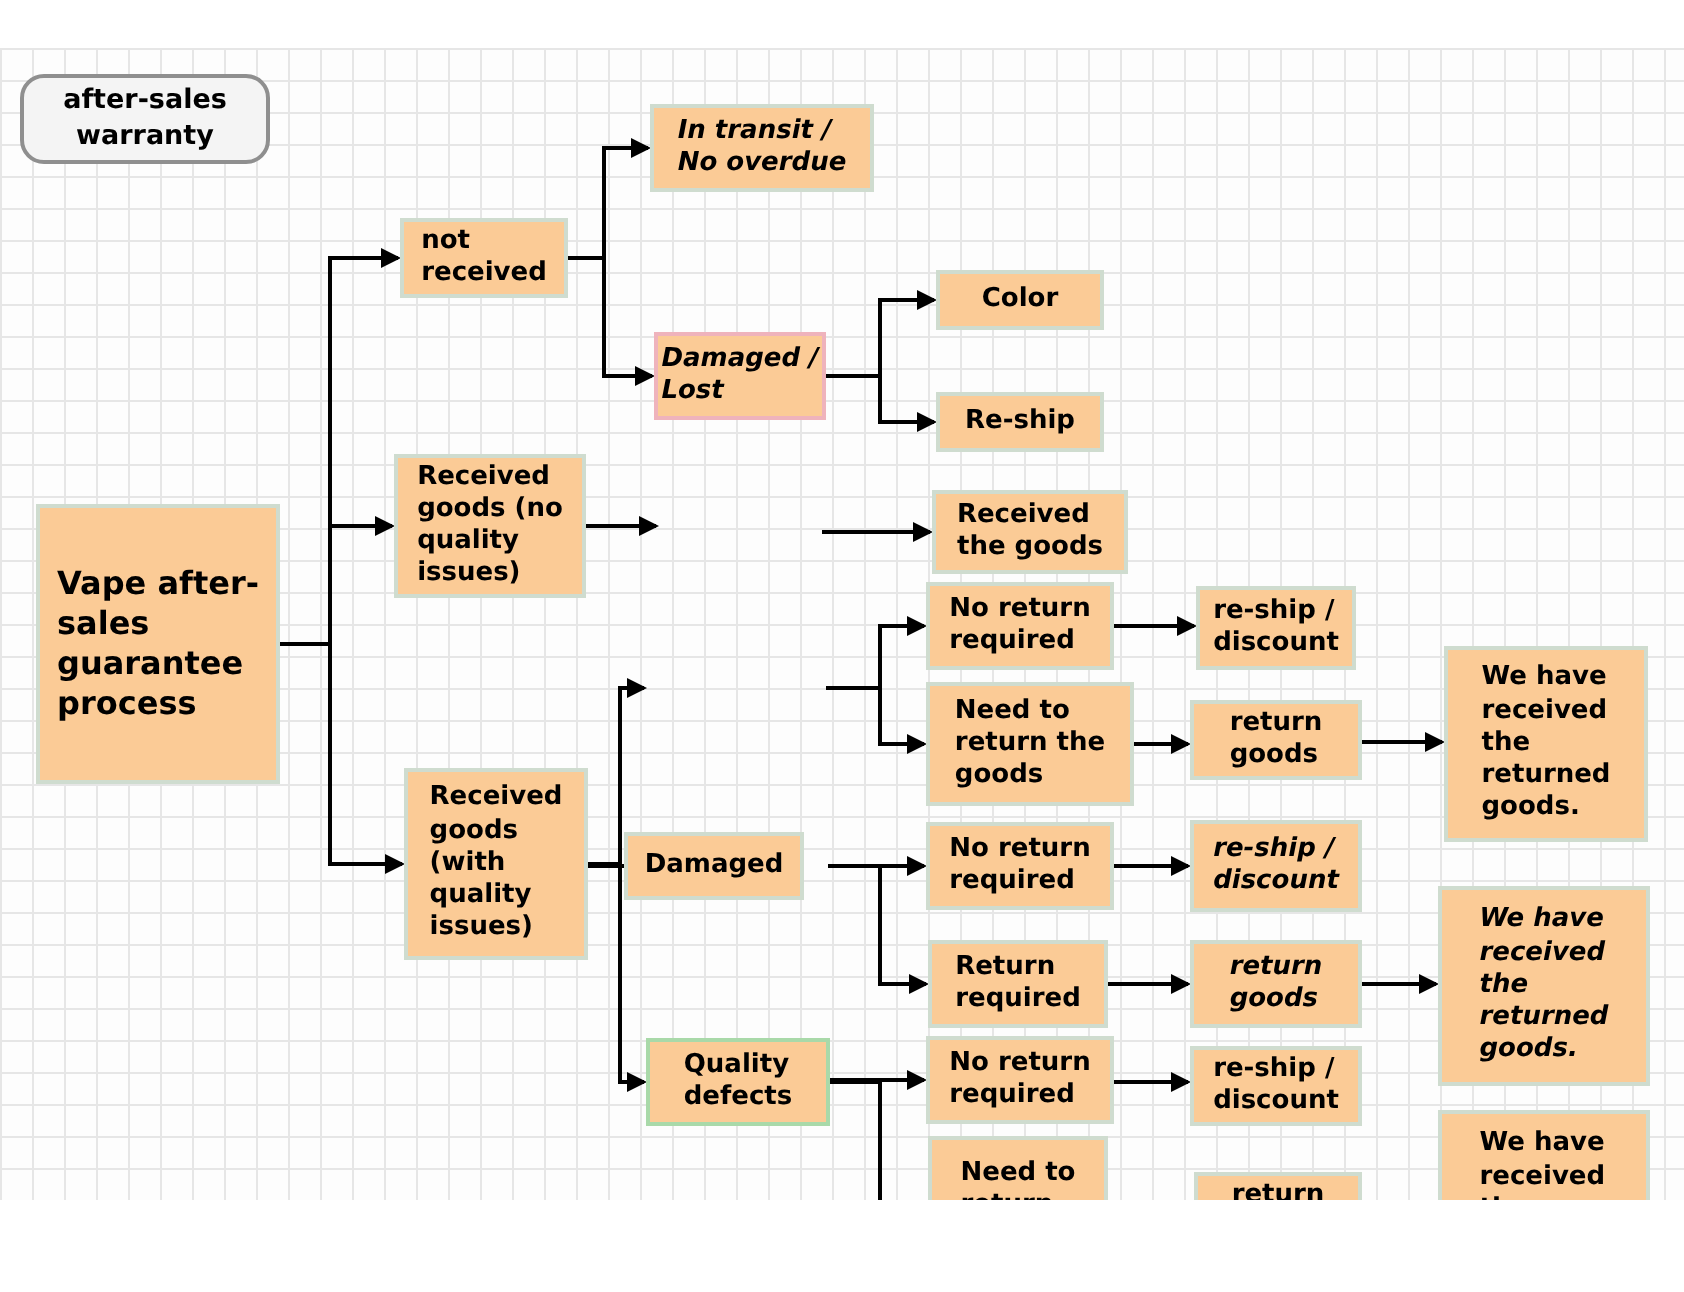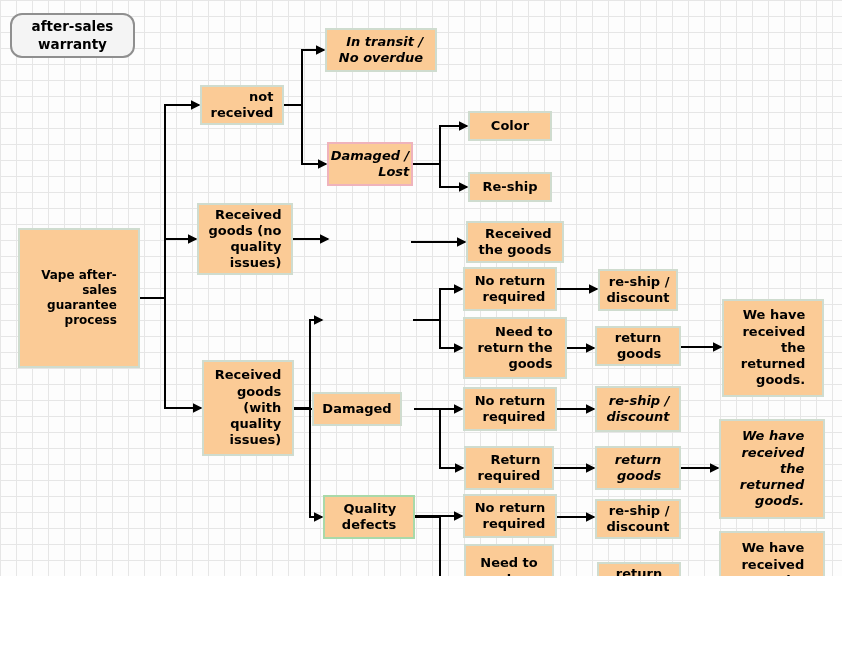--- a/index.html
+++ b/index.html
@@ -5,36 +5,37 @@
   html,body { margin:0; padding:0; background:#fff; }
   .canvas {
     position:relative; width:842px; height:576px; overflow:hidden;
     background-color: var(--background,#fdfdfd);
     background-image:
       linear-gradient(var(--grid,#e6e6e6) 1px, transparent 1px),
       linear-gradient(90deg, var(--grid,#e6e6e6) 1px, transparent 1px);
     background-size:16px 16px;
     font-family:"DejaVu Sans","Liberation Sans",sans-serif;
     color: var(--text,#000);
+    margin-top: 24px;
   }
   svg.connectors { position:absolute; left:0; top:0; width:842px; height:646px; }
   .connectors polyline { fill:none; stroke: var(--connector,#000); stroke-width:2; }
   .connectors marker path { fill: var(--connector,#000); }
   .node {
     position:absolute; display:flex; align-items:center; justify-content:center;
-    text-align:right; white-space:pre-line;
+    text-align:left; white-space:pre-line;
     font-weight:bold; font-size:13px; line-height:1.25;
     background: var(--node-fill,#fbcb96);
     border:2px solid var(--node-border-default,#cfdccf);
     box-sizing:border-box; padding:1px;
   }
   .node.pink  { border-color: var(--node-border-pink,#efb3bc); }
   .node.green { border-color: var(--node-border-green,#a9d9a9); }
   .node.italic{ font-style:italic; }
-  .node.big   { font-size:12px; }
+  .node.big   { font-size:16px; }
   .badge {
     position:absolute; display:flex; align-items:center; justify-content:center;
     text-align:center; white-space:pre-line;
     font-weight:bold; font-size:13.5px; line-height:1.3;
     background: var(--badge-fill,#f4f4f4);
     border:2px solid var(--badge-border,#8f8f8f);
     border-radius:12px; box-sizing:border-box;
   }
 </style>
 </head>

